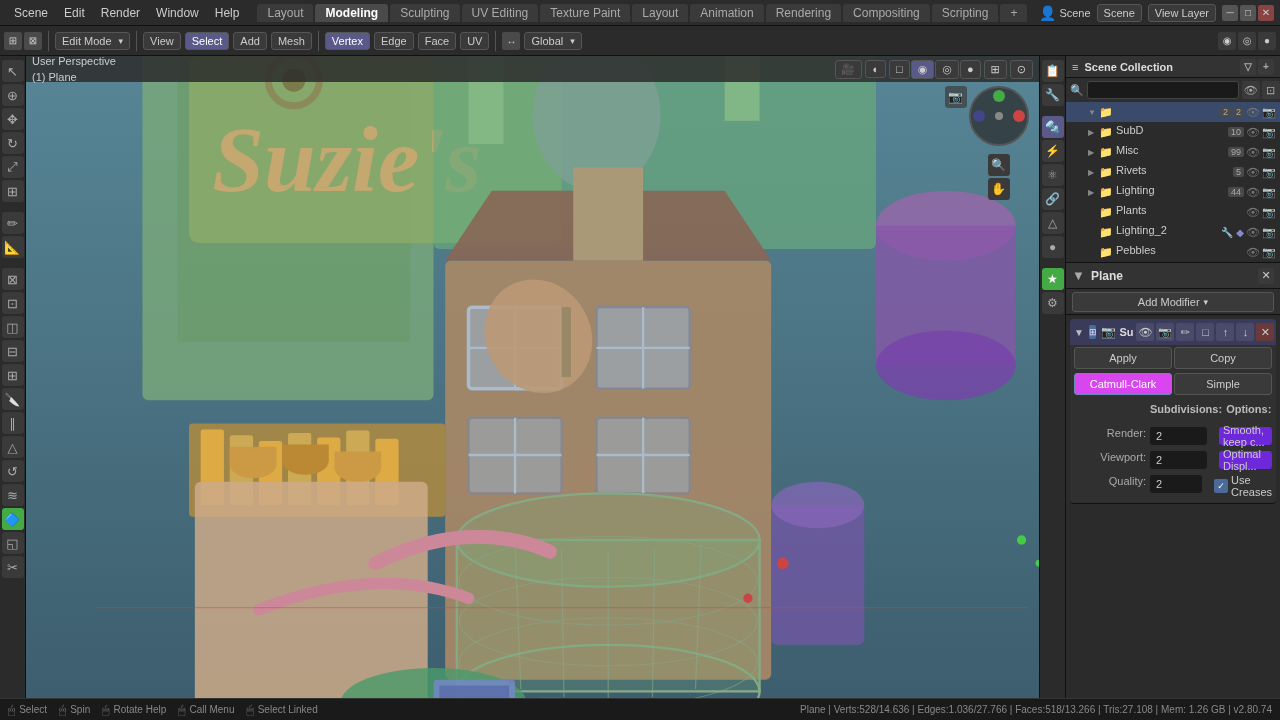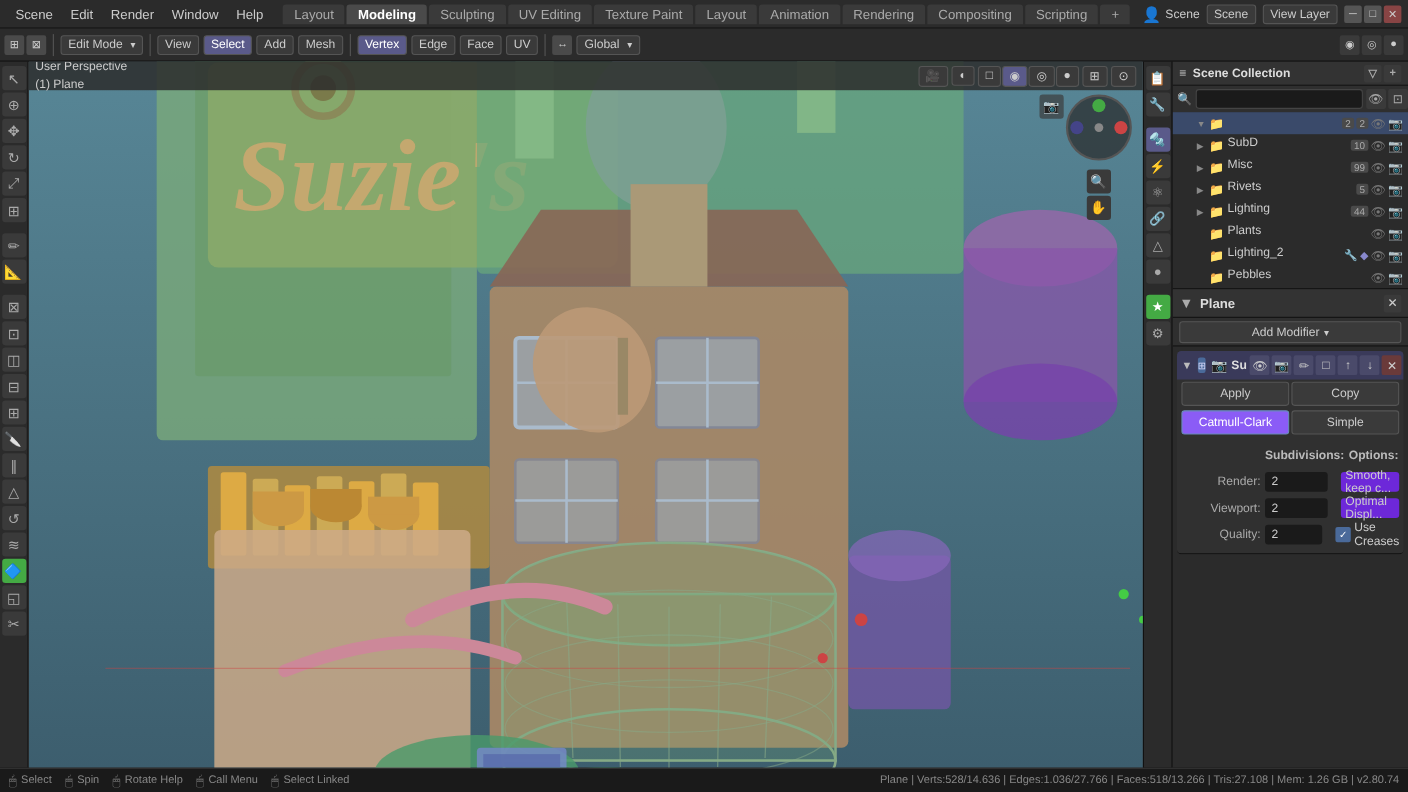--- a/index.html
+++ b/index.html
@@ -300,31 +300,30 @@
       height: 22px;
       background: #3a3a3a;
       border-radius: 3px;
       display: flex; align-items: center; justify-content: center;
       cursor: pointer;
       font-size: 11px;
       color: #ccc;
       border: 1px solid #555;
     }
     .mod-type-btn.active {
-      background: #8b5cf6;
+      background: #d946ef;
       color: #fff;
       border-color: #6a8aba;
     }
 
     .modifier-props {
       padding: 4px;
     }
     .prop-row {
       display: flex;
-      align-items: center;
       height: 22px;
       gap: 4px;
       margin-bottom: 2px;
     }
     .prop-label {
       width: 72px;
       font-size: 11px;
       color: #aaa;
       text-align: right;
       flex-shrink: 0;

